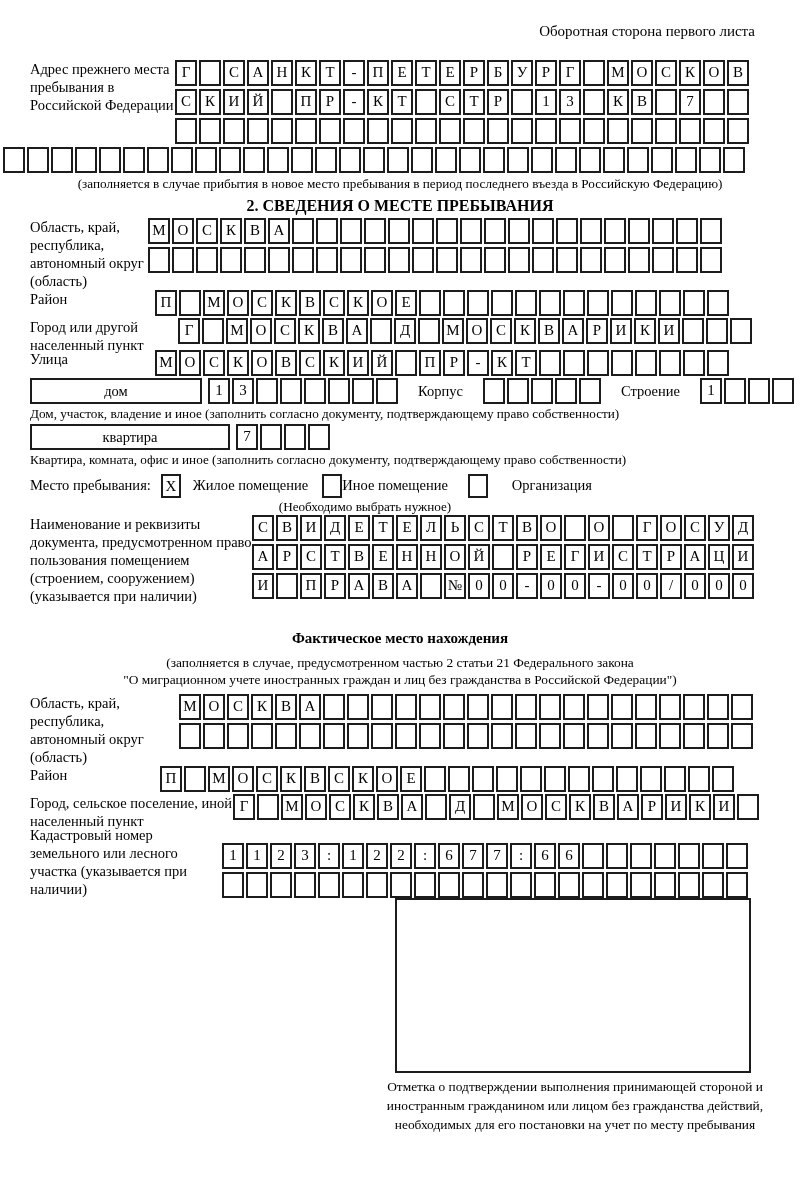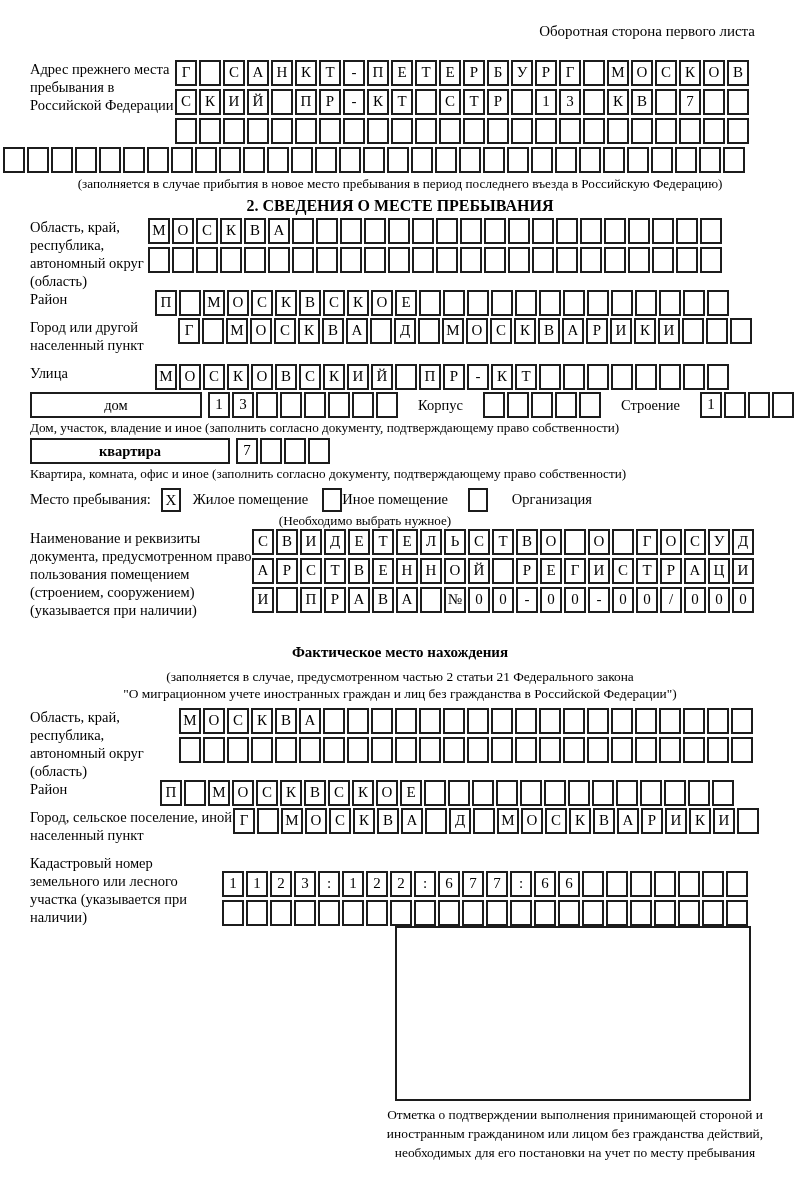--- a/index.html
+++ b/index.html
@@ -22,42 +22,42 @@
   .note { font-size:13.2px; line-height:16px; }
   .center { text-align:center; }
   .sechdr { font-weight:bold; font-size:16px; line-height:19px; text-align:center; }
 
   .row4 { margin:3px 0 3px -27px; }
   .prevnote { margin-bottom:4px; }
   .s2title { margin-bottom:3px; }
 
   .h72 { height:72px; overflow:visible; }
   .h64 { height:64px; overflow:visible;align-items:flex-end; }
-  .h34 { height:46px; overflow:visible; }
+  .h34 { height:32px; overflow:visible; }
   .h108 { height:108px; overflow:visible; margin-bottom:6px; }
   .mb2 { margin-bottom:2px; } .mb3 { margin-bottom:3px; } .mb5 { margin-bottom:5px; }
 
   .houserow { display:flex; align-items:center; margin-bottom:2px; }
   .hbox { height:26px; border:2px solid #1c1c1c; display:flex; align-items:center; justify-content:center;
           font-size:14.5px; flex-shrink:0; background:#fff; }
   .hbox.dom { width:172px; margin-right:6px; }
-  .hbox.kv  { width:200px; margin-right:6px;font-weight:bold; }
+  .hbox.kv  { width:200px; margin-right:6px; }
   .inl-lbl { font-size:14.5px; padding:0 20px; white-space:nowrap; }
 
   .chkrow { display:flex; align-items:center; height:25px; margin-bottom:1px; font-size:14.5px; }
   .chk { width:20px; height:24px; border:2px solid #1c1c1c; flex-shrink:0;
          font-size:15px; line-height:20px; text-align:center; background:#fff; }
   .chkrow .optlbl { white-space:nowrap; }
   .chknote { margin-left:205px; width:260px; text-align:center; margin-bottom:0; }
 
   .facttitle { font-weight:bold; font-size:15px; line-height:19px; text-align:center; margin-bottom:6px; }
   .subline { font-size:13.4px; line-height:17px; text-align:center; }
   .sub-gap { margin-bottom:6px; }
 
-  .citygap { margin-bottom:18px; }
+  .citygap { margin-bottom:4px; }
 
   .stampbox { width:356px; height:175px; border:2px solid #1c1c1c; margin-left:365px; background:#fff; }
   .confnote { width:400px; margin-left:345px; margin-top:4px; font-size:13.4px; line-height:19px; text-align:center; }
 </style>
 </head>
 <body>
 
 <div class="page">
 
   <div class="hdr">Оборотная сторона первого листа</div>

